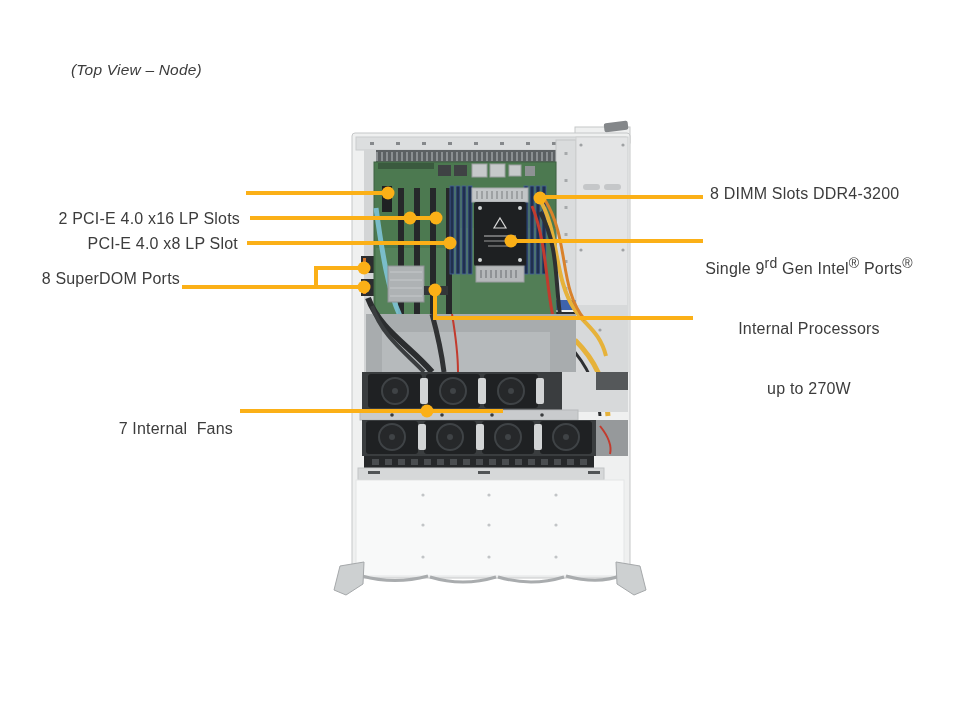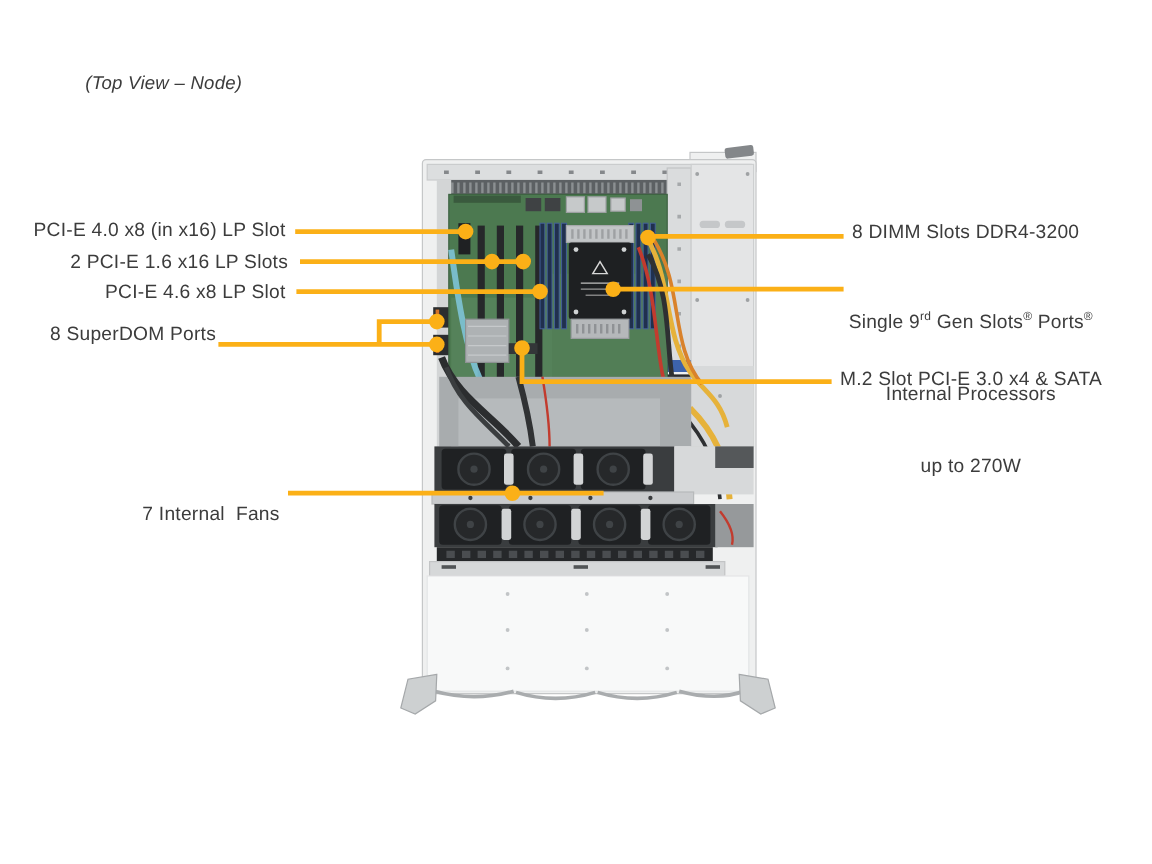--- a/index.html
+++ b/index.html
@@ -11,21 +11,21 @@
   .page-title{
     position:absolute;font-style:italic;font-size:15.5px;color:var(--label,#3c3c3c);
     letter-spacing:.2px;white-space:pre;
   }
   .lbl{
     position:absolute;font-size:16px;line-height:17px;color:var(--label,#3c3c3c);
     letter-spacing:.2px;white-space:pre;
   }
   .lbl.right-align{text-align:right;}
   .lbl.center{text-align:center;line-height:20px;}
-  .lbl sup{font-size:10px;line-height:0;}
+  .lbl sup{font-size:14px;line-height:0;}
   svg{position:absolute;left:0;top:0;}
   .co{stroke:var(--callout,#FBB017);stroke-width:4;fill:none;}
   .dot{fill:var(--callout,#FBB017);stroke:none;}
 </style>
 </head>
 <body>
 
 <div class="stage">
 
   <svg width="960" height="720" viewBox="0 0 960 720">
@@ -249,29 +249,27 @@
       <line class="co" x1="514" y1="241" x2="703" y2="241"></line>
       <circle class="dot" cx="511" cy="241" r="6.5"></circle>
 
       <path class="co" d="M435,292 L435,318 L693,318"></path>
       <circle class="dot" cx="435" cy="290" r="6.5"></circle>
     </g>
   </svg>
 
   <div class="page-title" style="left:71px;top:61px;">(Top View – Node)</div>
 
-  <div class="lbl right-align" style="left:20px;width:218px;top:184px;">PCI-E 4.0 x8 (in x16) LP Slot</div>
-  <div class="lbl right-align" style="left:20px;width:220px;top:210px;">2 PCI-E 1.6 x16 LP Slots</div>
-  <div class="lbl right-align" style="left:20px;width:218px;top:235px;">PCI-E 4.6 x8 LP Slot</div>
+  <div class="lbl right-align" style="left:20px;width:220px;top:210px;">2 PCI-E 4.0 x16 LP Slots</div>
+  <div class="lbl right-align" style="left:20px;width:218px;top:235px;">PCI-E 4.0 x8 LP Slot</div>
   <div class="lbl right-align" style="left:20px;width:160px;top:270px;">8 SuperDOM Ports</div>
   <div class="lbl right-align" style="left:20px;width:213px;top:420px;">7 Internal  Fans</div>
 
   <div class="lbl" style="left:710px;top:185px;">8 DIMM Slots DDR4-3200</div>
 
   <div class="lbl center" style="left:698px;width:222px;top:219px;">
-    <div><span>Single 9</span><sup>rd</sup><span> Gen Slots</span><sup>®</sup><span> Ports</span><sup>®</sup></div>
+    <div><span>Single 9</span><sup>rd</sup><span> Gen Intel</span><sup>®</sup><span> Ports</span><sup>®</sup></div>
     <div>Internal Processors</div>
     <div>up to 270W</div>
   </div>
 
-  <div class="lbl" style="left:700px;top:308px;">M.2 Slot PCI-E 3.0 x4 &amp; SATA</div>
 
 </div>
 
 </body></html>

